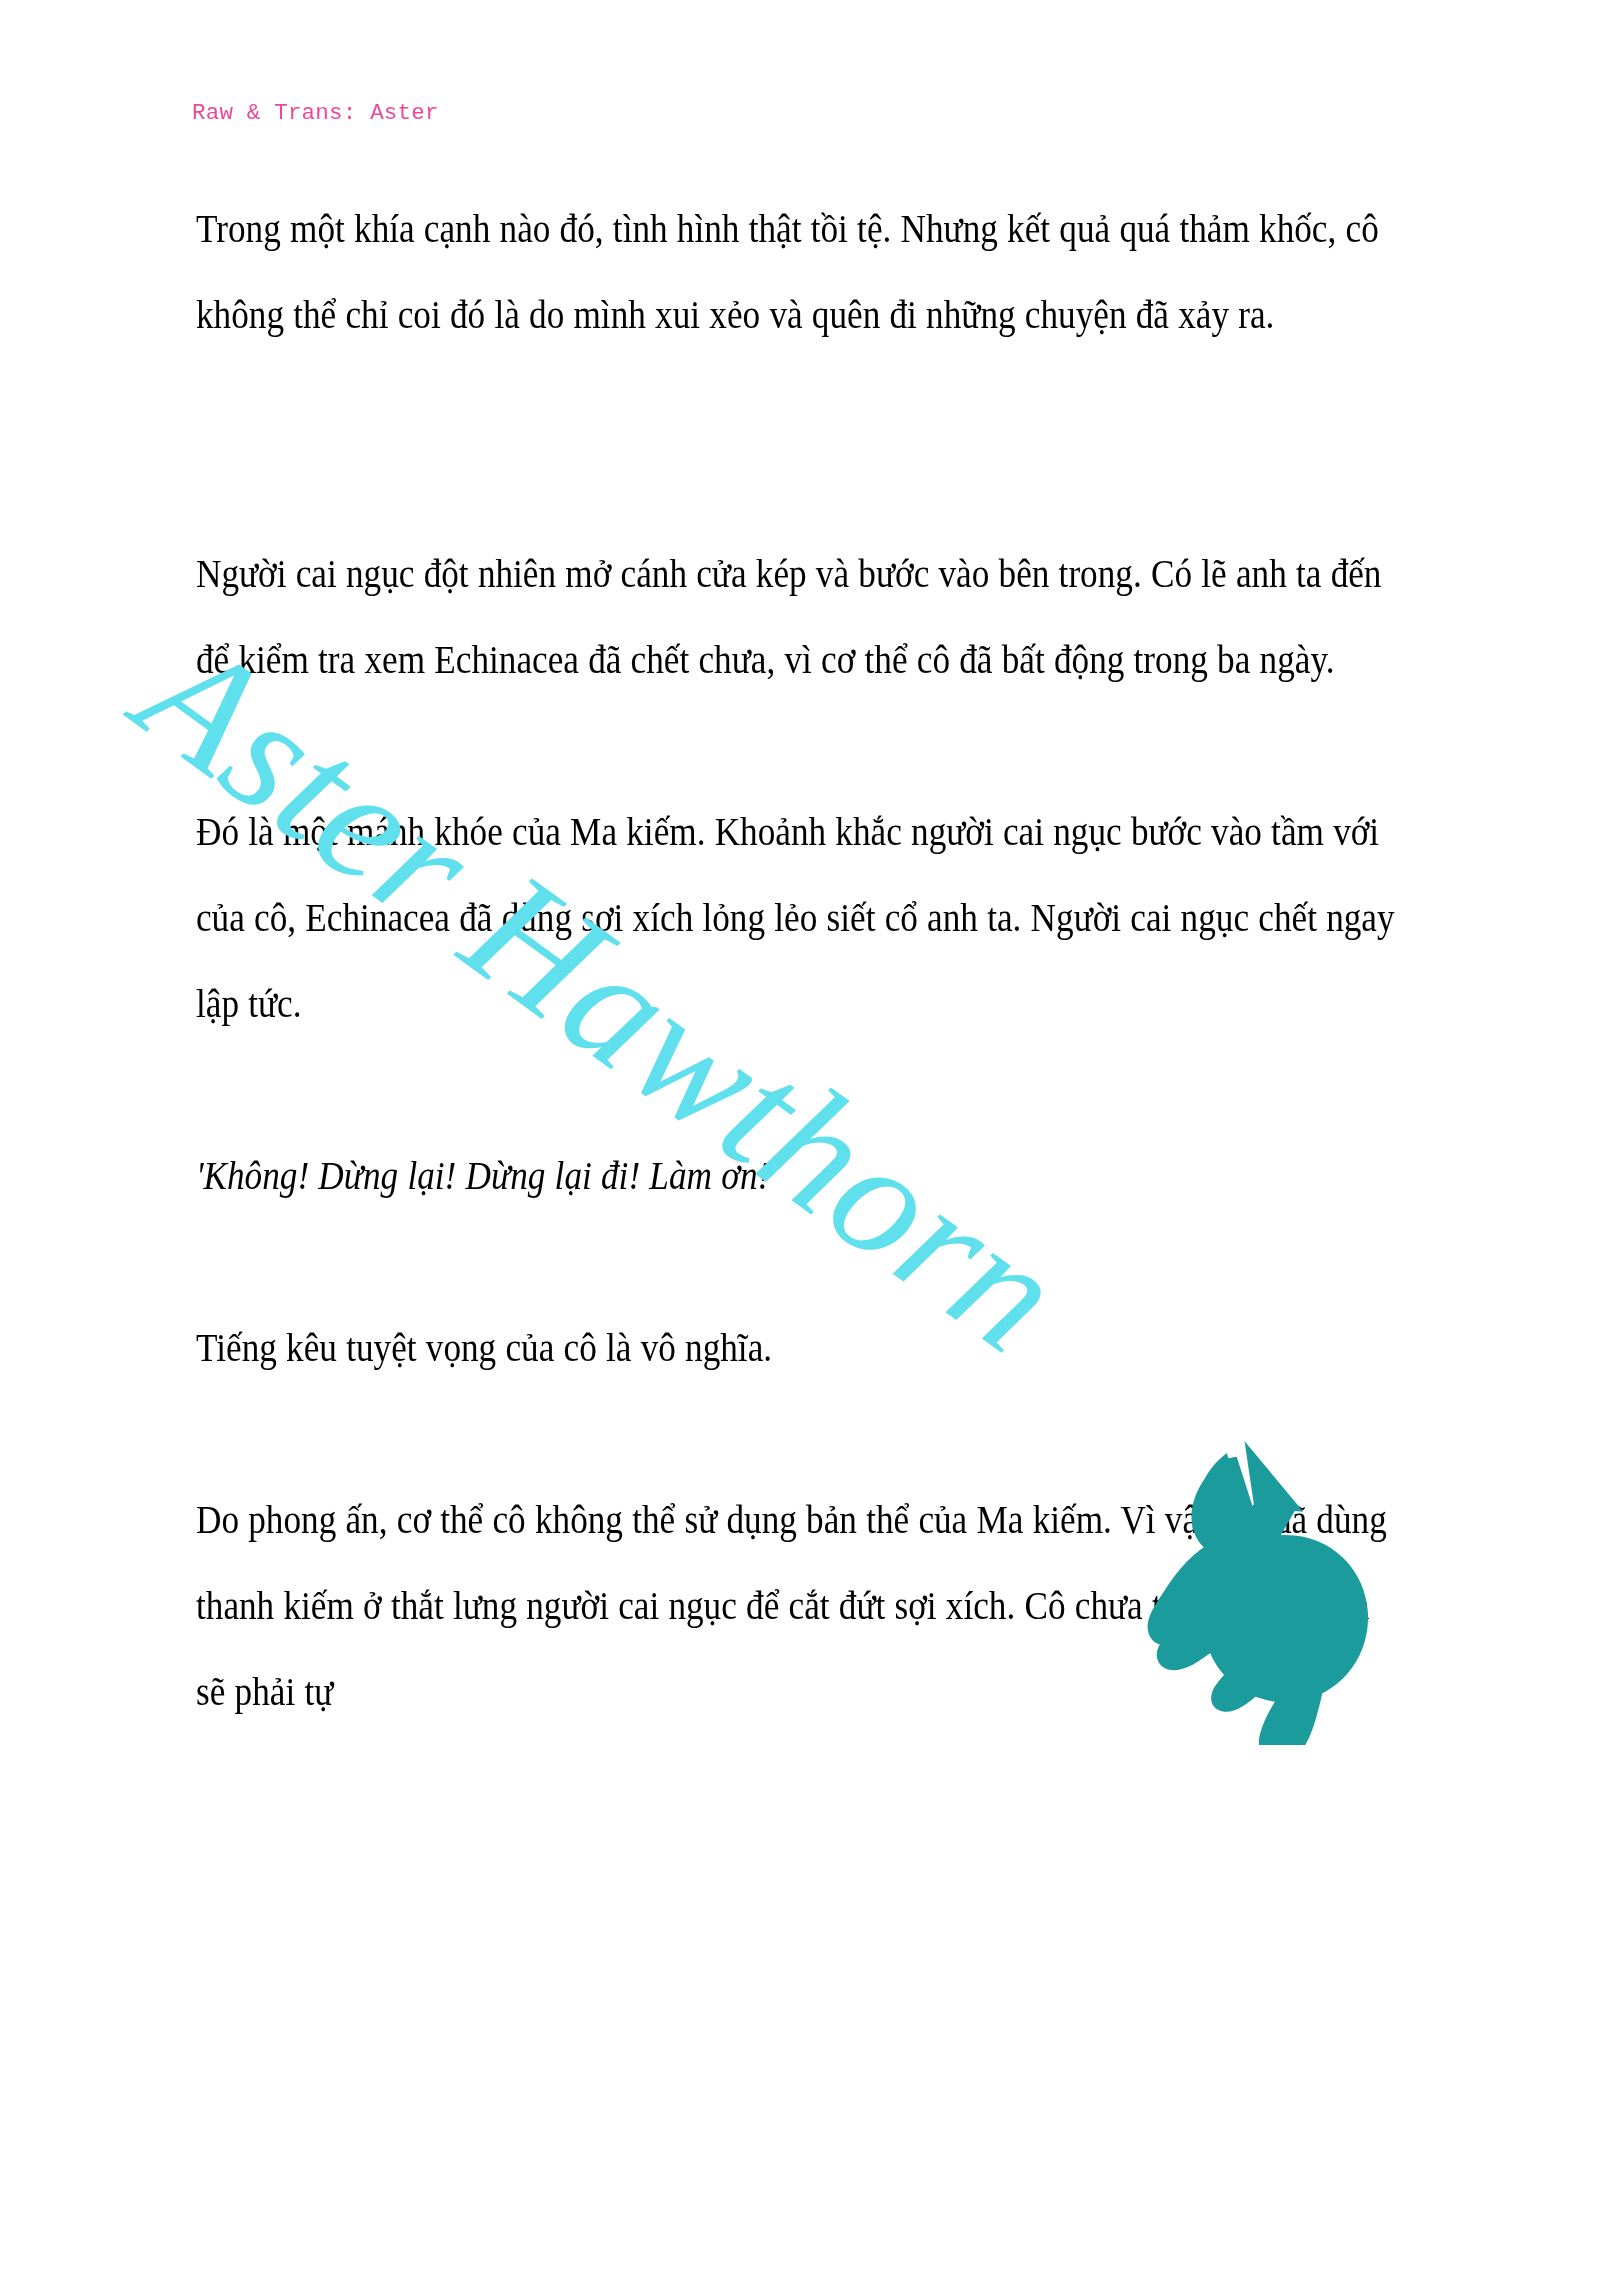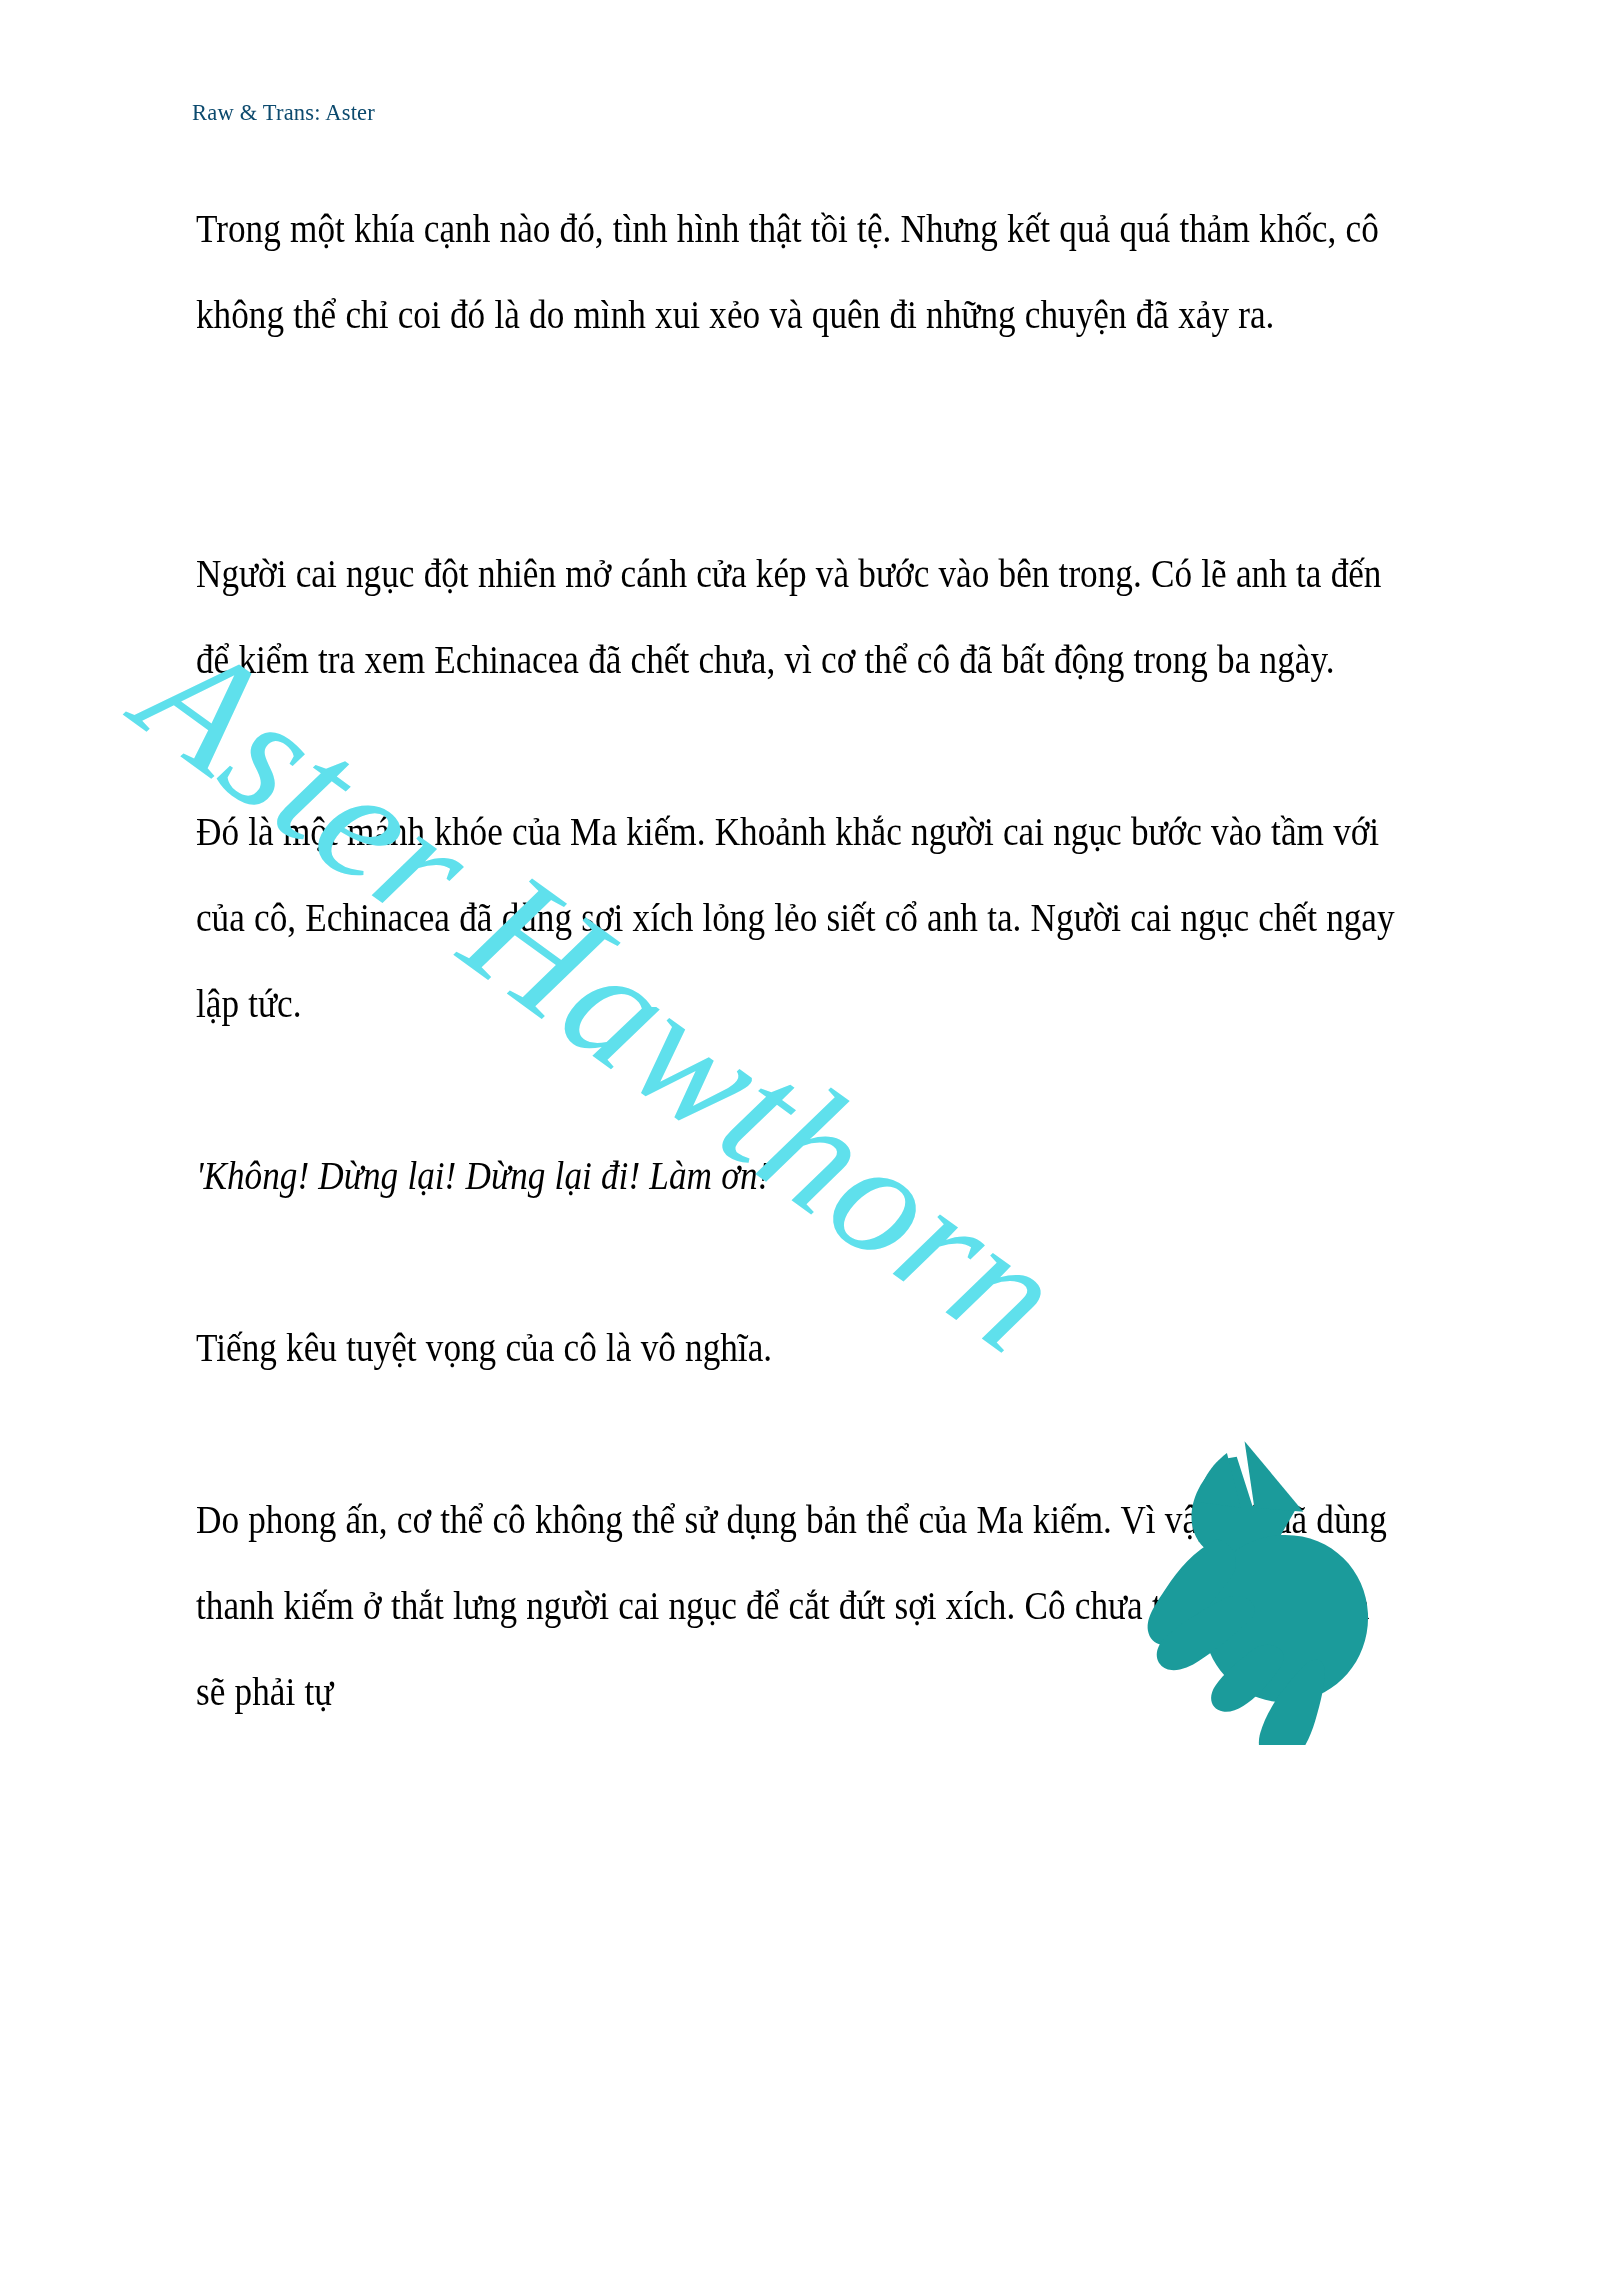--- a/index.html
+++ b/index.html
@@ -19,24 +19,24 @@
     background: #ffffff;
     overflow: hidden;
     box-sizing: border-box;
   }
 
   
   .doc-header {
     position: absolute;
     top: 102px;
     left: 192px;
-    font-family: Liberation Serif, serif;
+    font-family: Liberation Mono, monospace;
     font-size: 22.5px;
     line-height: 1;
-    color: #0c4a6e;
+    color: #ec4899;
     letter-spacing: 0.2px;
     white-space: nowrap;
   }
 
   
   .body-column {
     position: absolute;
     top: 186px;
     left: 196px;
     width: 1201px;

